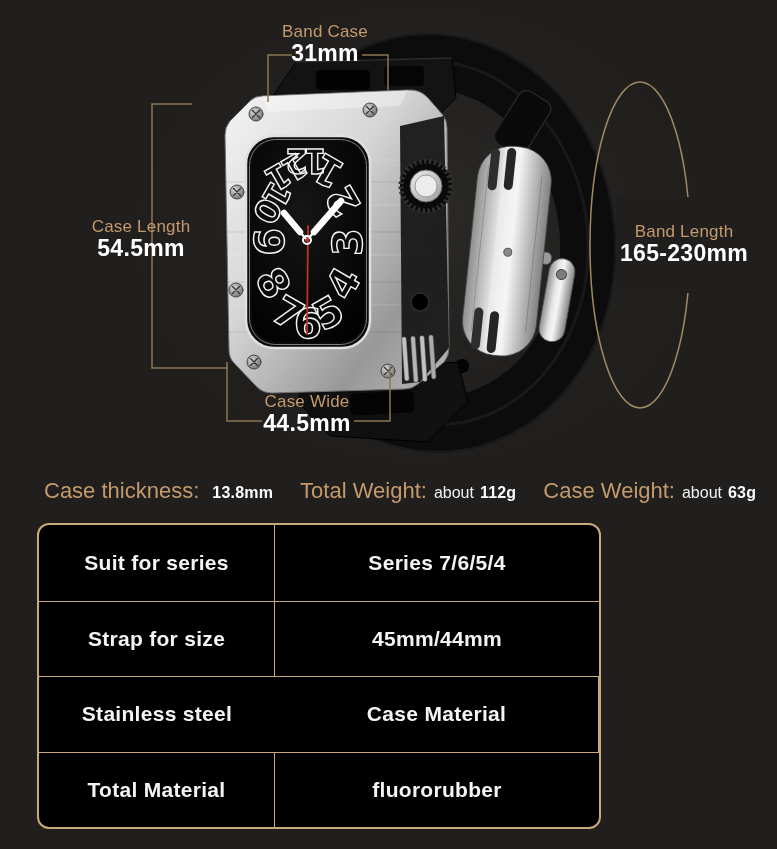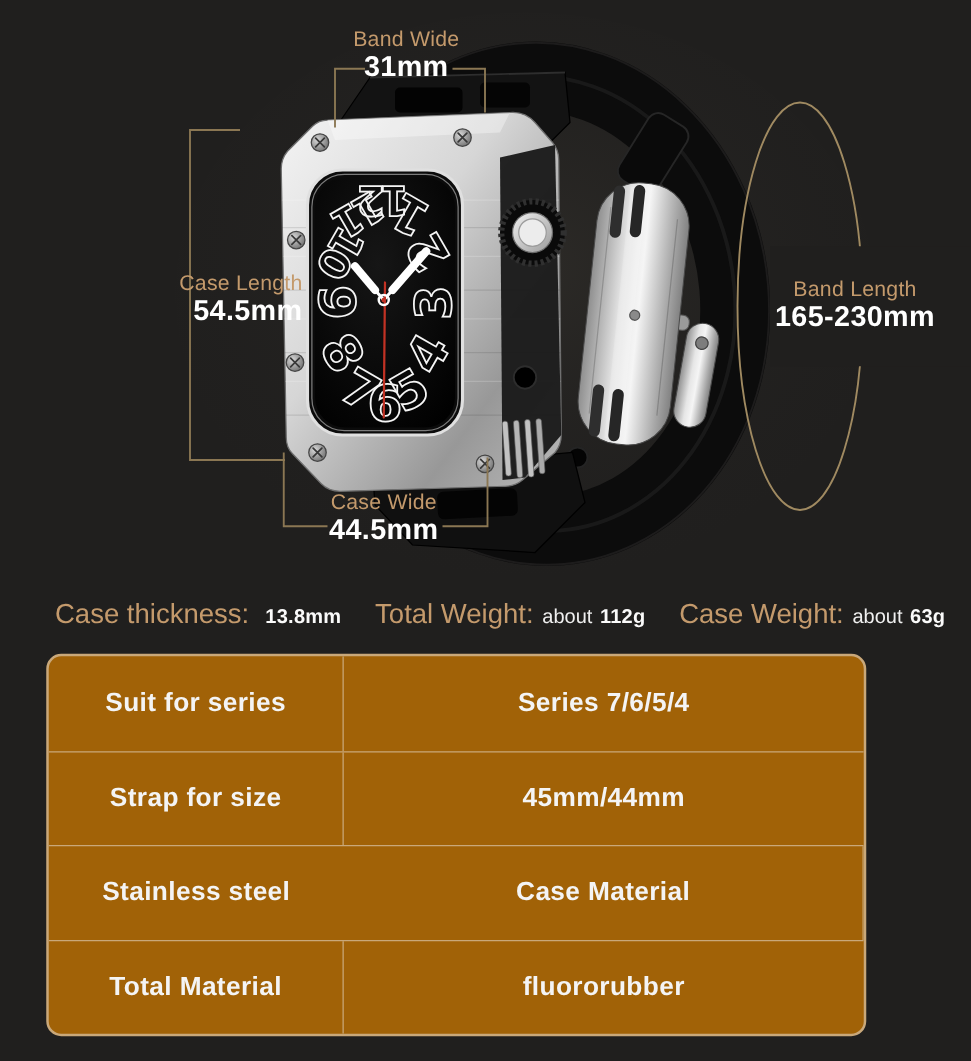--- a/index.html
+++ b/index.html
@@ -10,37 +10,37 @@
     color:#f2f2f2;
     overflow:hidden;
     position:relative;
   }
   .hero{position:relative;width:777px;height:462px;}
   .hero svg{position:absolute;left:0;top:0;}
   .dim{position:absolute;text-align:center;line-height:1.12;}
   .dim .lbl{color:#c49a6c;font-size:17px;letter-spacing:.2px;}
   .dim .val{color:#ffffff;font-size:23px;font-weight:bold;letter-spacing:.3px;}
   .dim-band-wide{left:245px;top:22px;width:160px;}
-  .dim-case-length{left:56px;top:217px;width:186px;text-align:right;}
+  .dim-case-length{left:48px;top:217px;width:186px;}
   .dim-band-length{left:594px;top:222px;width:180px;}
   .dim-case-wide{left:247px;top:392px;width:120px;}
   .specs-row{
     display:flex;align-items:baseline;gap:27px;
     margin:16px 0 0 44px;height:26px;
   }
   .spec{white-space:nowrap;}
   .spec .s-lbl{color:#c49a6c;font-size:22px;margin-right:7px;}
   .spec .s-approx{color:#efefef;font-size:16px;margin-right:6px;}
   .spec .s-val{color:#fafafa;font-size:16px;font-weight:bold;letter-spacing:.2px;}
   .spec-table{
-    position:absolute;left:37px;top:523px;width:656px;height:306px;
+    position:absolute;left:37px;top:523px;width:564px;height:306px;
     border:2px solid #c9a87a;border-radius:12px;
     display:grid;grid-auto-rows:1fr;
     box-sizing:border-box;overflow:hidden;
-    background:#a16207;
+    background:#000000;
   }
   .t-row{display:grid;grid-template-columns:236px 1fr;}
   .t-row + .t-row{border-top:1.5px solid #c9a87a;}
   .t-cell{
     display:flex;align-items:center;justify-content:center;
     font-size:21px;font-weight:bold;color:#f4f4f4;letter-spacing:.3px;
   }
   .t-cell.head{border-right:1.5px solid #c9a87a;}
 </style>
 </head>
@@ -212,21 +212,21 @@
     <g fill="none" stroke="#8b7753" stroke-width="1.5">
       <path d="M268,102 L268,55 L292,55 M362,55 L388,55 L388,90"></path>
       <path d="M192,104 L152,104 L152,368 L228,368"></path>
       <path d="M227,362 L227,421 L262,421 M354,421 L390,421 L390,366"></path>
       <ellipse cx="640" cy="245" rx="50" ry="163" stroke="#a08a61"></ellipse>
       <rect x="616" y="197" width="161" height="96" fill="#201f1e" stroke="none"></rect>
     </g>
   </svg>
 
   <div class="dim dim-band-wide">
-    <div class="lbl">Band Wide</div>
+    <div class="lbl">Band Case</div>
     <div class="val">31mm</div>
   </div>
   <div class="dim dim-case-length">
     <div class="lbl">Case Length</div>
     <div class="val">54.5mm</div>
   </div>
   <div class="dim dim-band-length">
     <div class="lbl">Band Length</div>
     <div class="val">165-230mm</div>
   </div>

